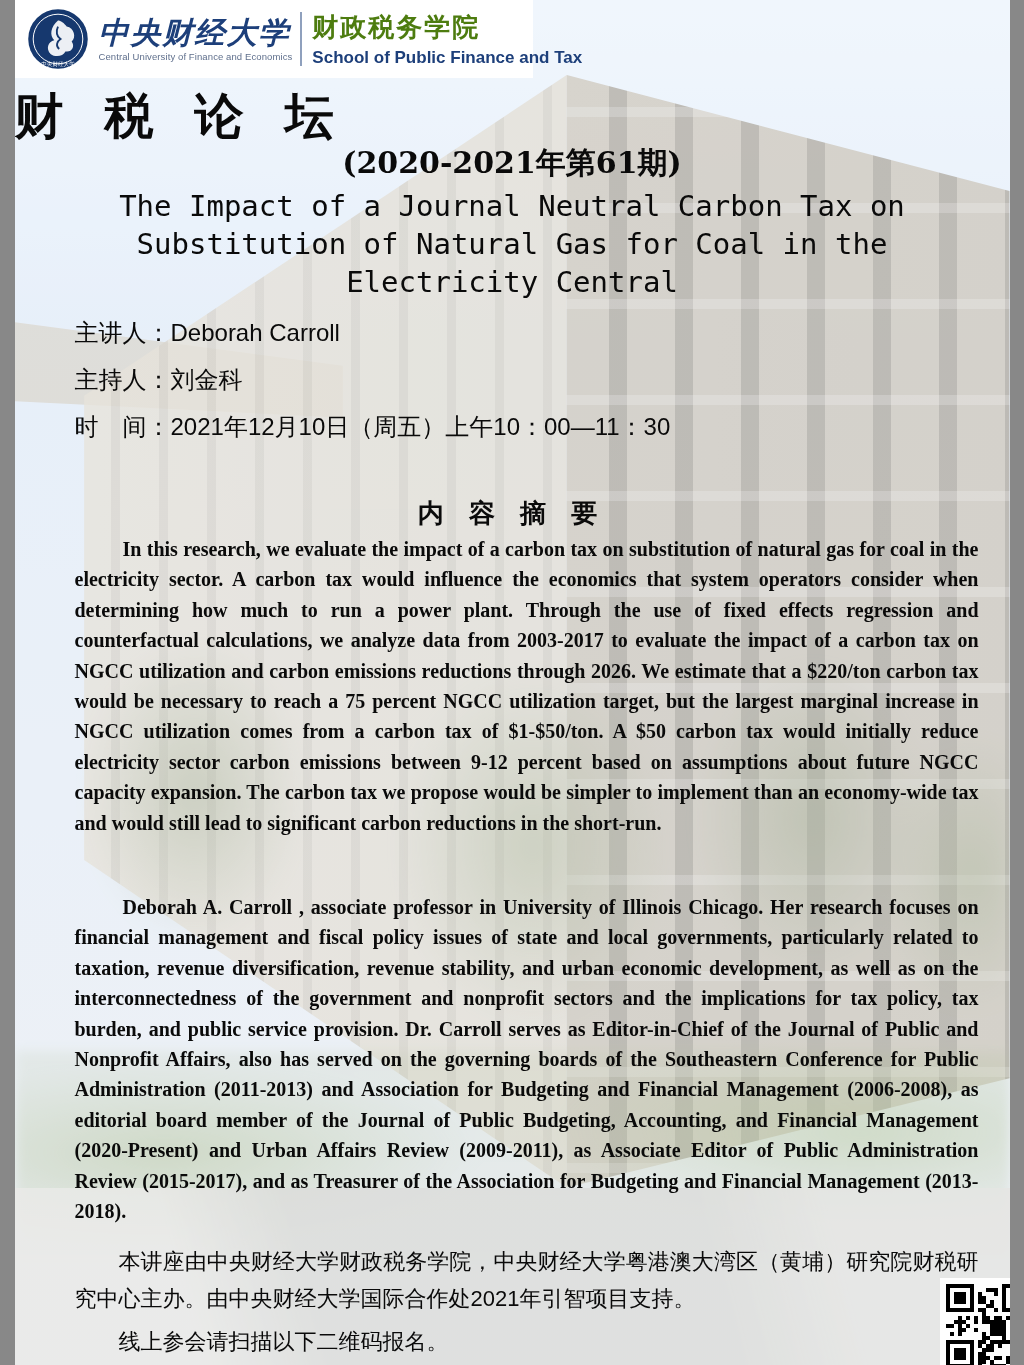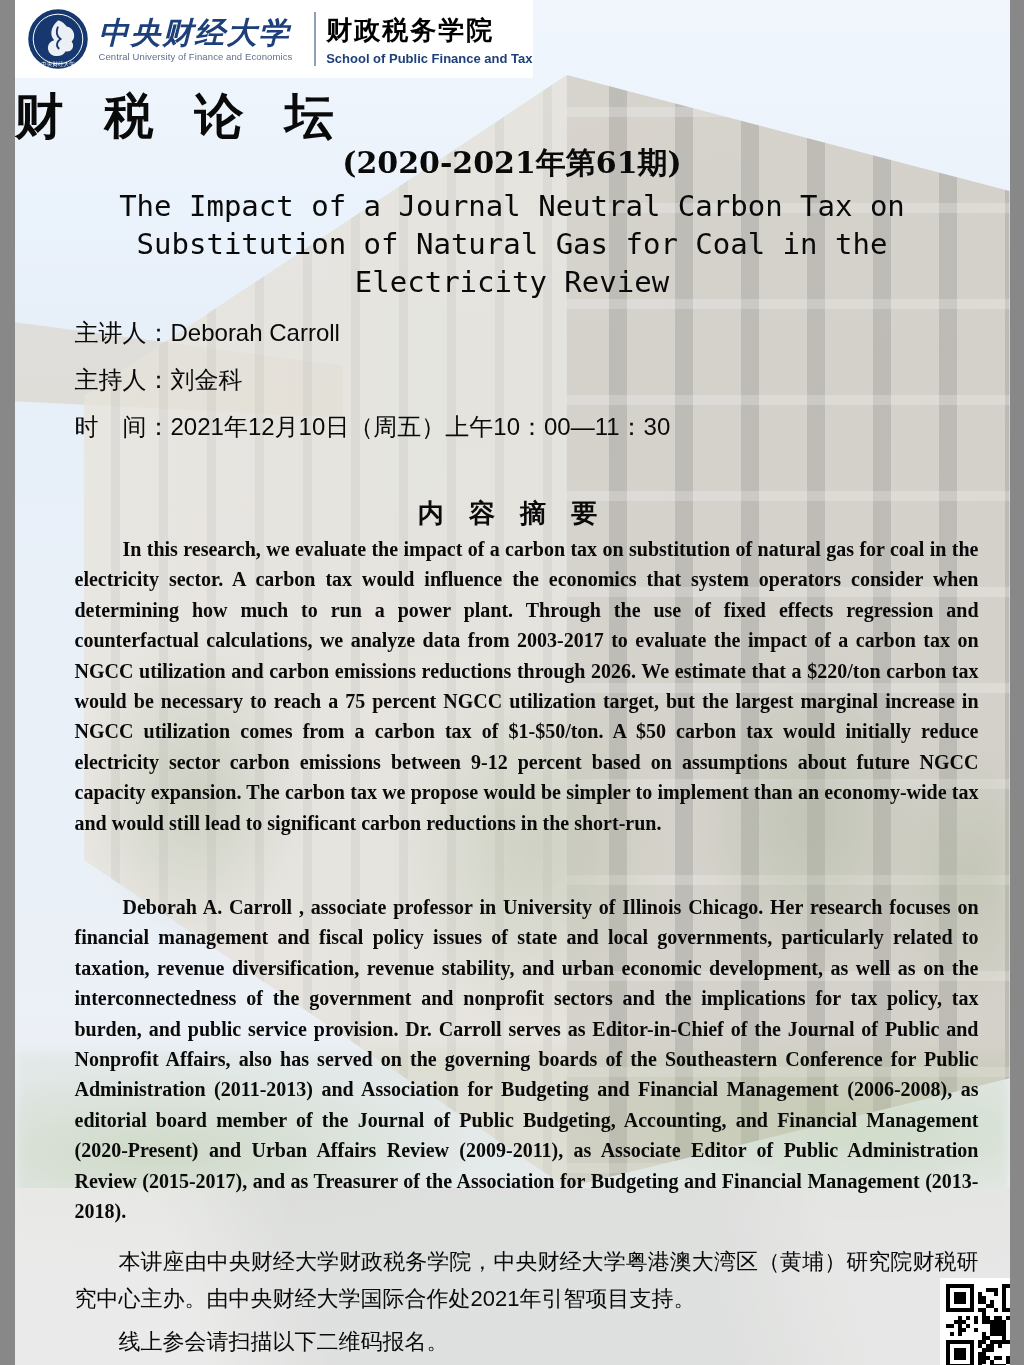--- a/index.html
+++ b/index.html
@@ -41,22 +41,22 @@
 
   
   .header-strip{position:absolute;left:0;top:0;width:518px;height:78px;background:#ffffff;
     display:flex;align-items:center;padding-left:12px;box-sizing:border-box;}
   .seal{width:62px;height:62px;flex:0 0 auto;}
   .uni-block{margin-left:10px;width:212px;}
   .uni-cn{font-family:"DejaVu Serif",serif;font-style:italic;font-weight:bold;
     font-size:30px;line-height:32px;color:#1d3f7a;letter-spacing:2px;white-space:nowrap;}
   .uni-en{font-size:9.5px;color:#5f6f8c;letter-spacing:.1px;white-space:nowrap;margin-top:2px;}
   .divider{width:2px;height:54px;background:#8fa0bd;margin:0 10px 0 8px;flex:0 0 auto;}
-  .school-cn{font-size:26px;font-weight:bold;color:#000000;letter-spacing:2px;white-space:nowrap;}
-  .school-en{font-size:13px;font-weight:bold;color:#1d3f7a;white-space:nowrap;margin-top:3px;}
+  .school-cn{font-size:26px;font-weight:bold;color:#4d7c0f;letter-spacing:2px;white-space:nowrap;}
+  .school-en{font-size:17px;font-weight:bold;color:#1d3f7a;white-space:nowrap;margin-top:3px;}
 
   
   .forum-title{position:absolute;left:0;top:84px;width:100%;text-align:left;
     font-family:"DejaVu Serif",serif;font-weight:bold;font-size:49px;letter-spacing:12px;color:#0a0a0a;}
   .issue{position:absolute;left:0;top:143px;width:100%;text-align:center;
     font-family:"DejaVu Serif",serif;font-weight:bold;font-size:30px;color:#0a0a0a;}
   .talk-title{position:absolute;left:0;top:187px;width:100%;text-align:center;
     font-family:"DejaVu Sans Mono",monospace;font-size:29px;line-height:38px;color:#0a0a0a;}
 
   
@@ -123,21 +123,21 @@
       <div class="school-cn">财政税务学院</div>
       <div class="school-en">School of Public Finance and Tax</div>
     </div>
   </div>
 
   <div class="forum-title">财 税 论 坛</div>
   <div class="issue">(2020-2021年第61期)</div>
   <div class="talk-title">
     <div>The Impact of a Journal Neutral Carbon Tax on</div>
     <div>Substitution of Natural Gas for Coal in the</div>
-    <div>Electricity Review</div>
+    <div>Electricity Central</div>
   </div>
 
   <div class="details">
     <div class="detail-line">主讲人：Deborah Carroll</div>
     <div class="detail-line">主持人：刘金科</div>
     <div class="detail-line">时　间：2021年12月10日（周五）上午10：00—11：30</div>
   </div>
 
   <div class="abstract-heading">内 容 摘 要</div>
   <div class="abstract-body">In this research, we evaluate the impact of a carbon tax on substitution of natural gas for coal in the electricity sector. A carbon tax would influence the economics that system operators consider when determining how much to run a power plant. Through the use of fixed effects regression and counterfactual calculations, we analyze data from 2003-2017 to evaluate the impact of a carbon tax on NGCC utilization and carbon emissions reductions through 2026. We estimate that a $220/ton carbon tax would be necessary to reach a 75 percent NGCC utilization target, but the largest marginal increase in NGCC utilization comes from a carbon tax of $1-$50/ton. A $50 carbon tax would initially reduce electricity sector carbon emissions between 9-12 percent based on assumptions about future NGCC capacity expansion. The carbon tax we propose would be simpler to implement than an economy-wide tax and would still lead to significant carbon reductions in the short-run.</div>

